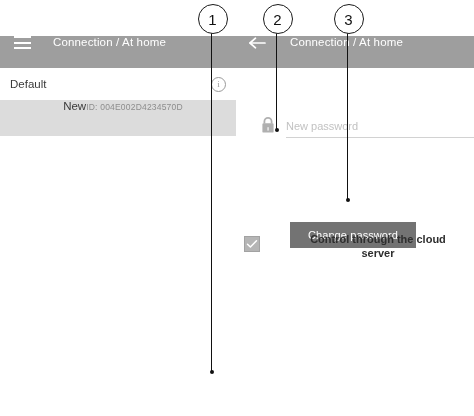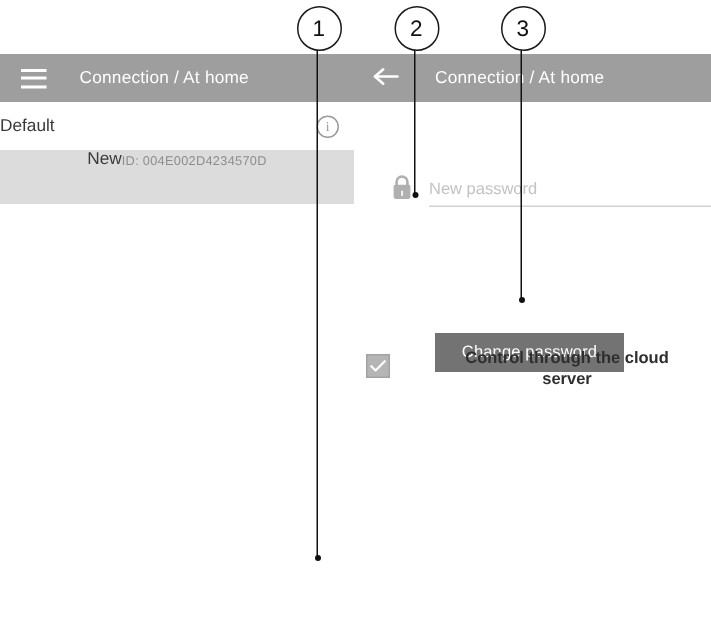--- a/index.html
+++ b/index.html
@@ -68,21 +68,21 @@
   }
 
   
   .appbar {
     position: absolute;
     left: 0;
     top: 0;
     height: 32px;
     background: #9e9e9e;
     display: flex;
-    align-items: center;
+    align-items: flex-start;
   }
   #left-appbar { width: 236px; }
   #right-appbar { width: 238px; }
 
   .appbar-title {
     color: #ffffff;
     font-size: 11.5px;
     letter-spacing: .15px;
     white-space: nowrap;
   }
@@ -109,20 +109,21 @@
     height: 16px;
     position: relative;
   }
   .backarrow svg { display: block; }
 
   
   .list-row {
     position: relative;
     box-sizing: border-box;
     width: 236px;
+    padding-left: 10px;
     display: flex;
     align-items: center;
   }
   #row-default {
     height: 32px;
     background: #ffffff;
     justify-content: space-between;
     padding-right: 10px;
   }
   #row-new {

